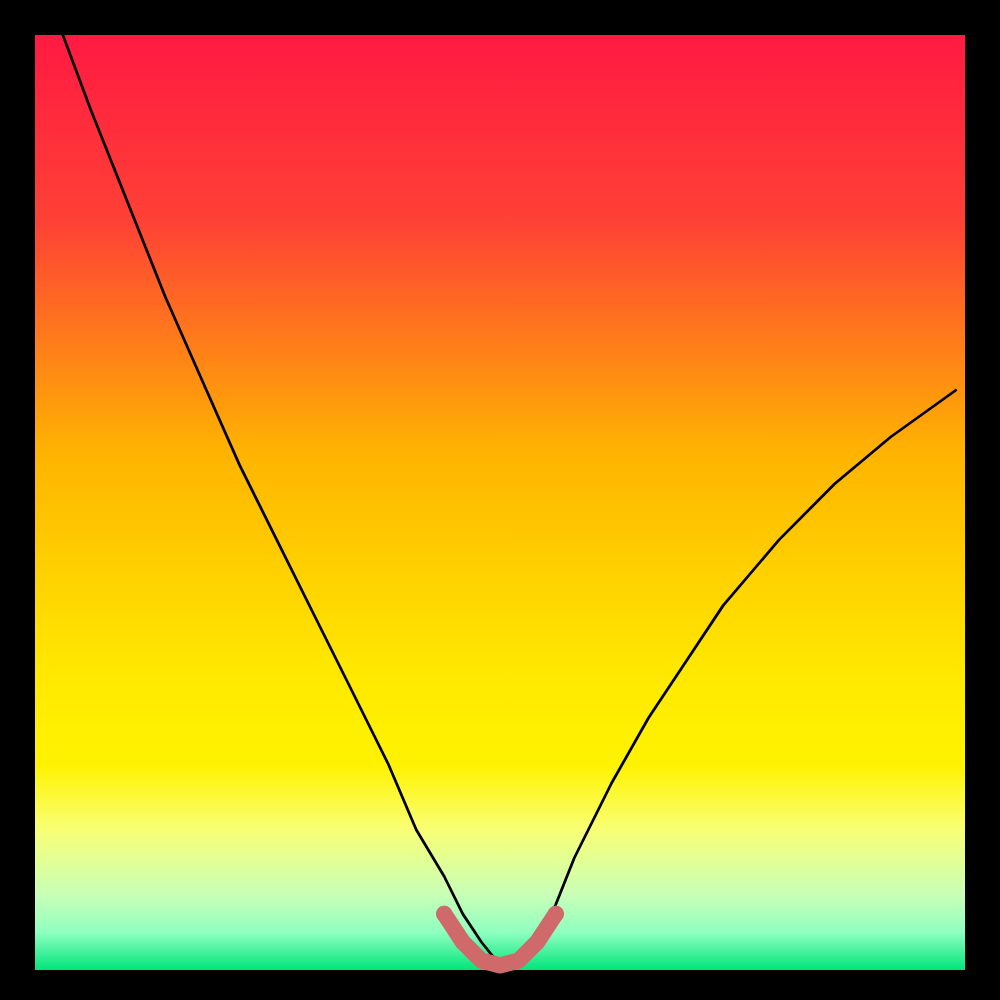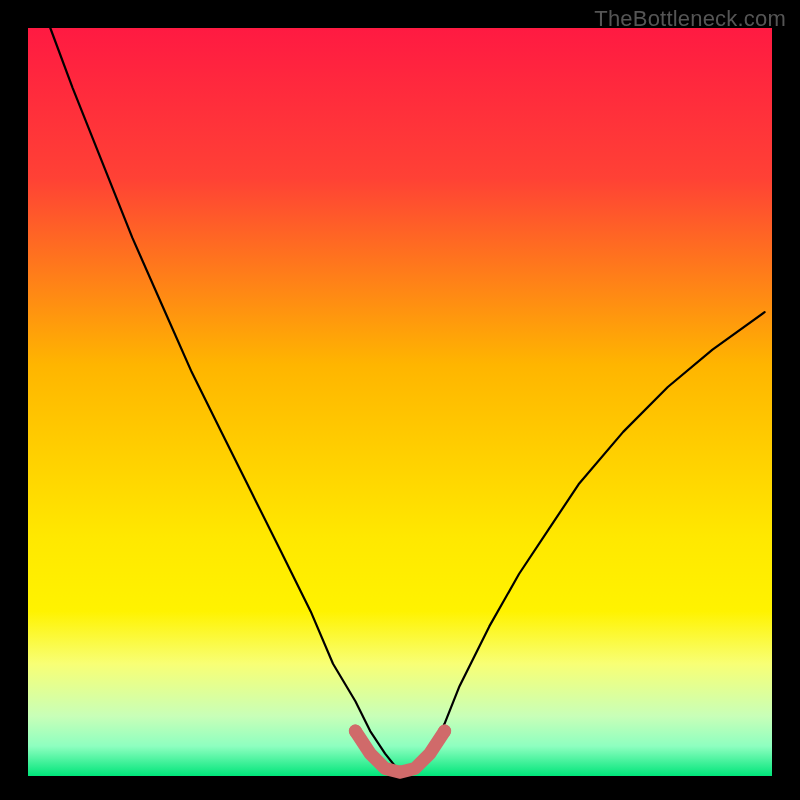--- a/index.html
+++ b/index.html
@@ -28,21 +28,20 @@
     font-weight: 500;
     letter-spacing: 0.2px;
     z-index: 30;
     user-select: none;
   }
 </style>
 </head>
 <body>
 
 <div class="frame">
-  <div class="watermark">TheBottleneck.com</div>
 
   <svg width="800" height="800" viewBox="0 0 800 800" xmlns="http://www.w3.org/2000/svg">
     <defs>
       <linearGradient id="bg-grad" x1="0" y1="0" x2="0" y2="1">
           <stop offset="0%" stop-color="#ff1a42"></stop>
           <stop offset="20%" stop-color="#ff4135"></stop>
           <stop offset="45%" stop-color="#ffb500"></stop>
           <stop offset="68%" stop-color="#ffe800"></stop>
           <stop offset="78%" stop-color="#fff300"></stop>
           <stop offset="85%" stop-color="#f8ff75"></stop>

